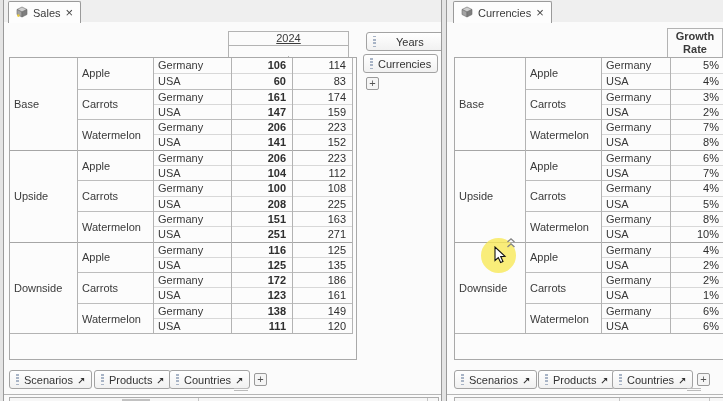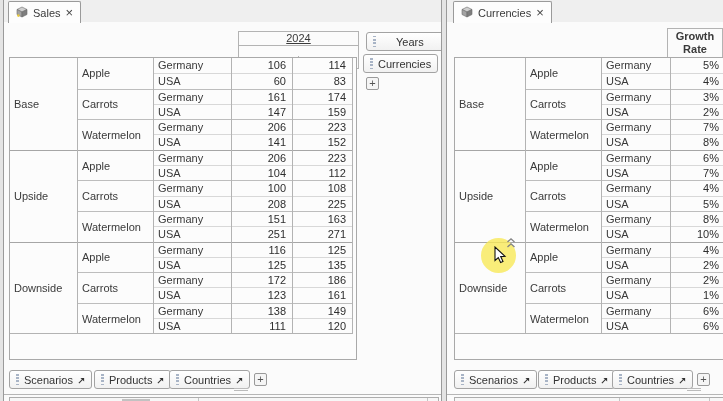--- a/index.html
+++ b/index.html
@@ -80,21 +80,21 @@
             <path d="M1 3.5 L6 6 L6 11 L1 8.5 Z" fill="#a3a3a3" stroke="#6b6b6b" stroke-width="0.6"></path>
             <path d="M11 3.5 L6 6 L6 11 L11 8.5 Z" fill="#7e7e7e" stroke="#6b6b6b" stroke-width="0.6"></path>
             <circle cx="2.4" cy="9.6" r="1.3" fill="#e8c93f"></circle>
           </svg></span>
       <span>Sales</span>
       <span class="close">×</span>
     </div>
   </div>
   <div class="content">
 
-    <div class="hdrbox" style="left:234px;top:9px;width:119px;text-decoration:underline;">
+    <div class="hdrbox" style="left:224px;top:9px;width:119px;text-decoration:underline;">
       <div class="hdr-year">2024</div>
       <div class="hdr-curs">
         <div>EUR</div>
         <div>USD</div>
       </div>
     </div>
 
     <div class="chip" style="left:362px;top:10px;gap:20px;">
       <span class="grip"></span>
       <span>Years</span>
@@ -140,21 +140,21 @@
             <div class="cell row sep-row">USA</div>
             <div class="cell row sep-prod">Germany</div>
             <div class="cell row sep-row">USA</div>
             <div class="cell row sep-scen">Germany</div>
             <div class="cell row sep-row">USA</div>
             <div class="cell row sep-prod">Germany</div>
             <div class="cell row sep-row">USA</div>
             <div class="cell row sep-prod">Germany</div>
             <div class="cell row sep-row">USA</div>
           </div>
-          <div class="tcol" style="width: 60px;">
+          <div class="tcol" style="width: 60px; font-weight: bold;">
             <div class="cell row num">106</div>
             <div class="cell row num sep-row">60</div>
             <div class="cell row num sep-prod">161</div>
             <div class="cell row num sep-row">147</div>
             <div class="cell row num sep-prod">206</div>
             <div class="cell row num sep-row">141</div>
             <div class="cell row num sep-scen">206</div>
             <div class="cell row num sep-row">104</div>
             <div class="cell row num sep-prod">100</div>
             <div class="cell row num sep-row">208</div>

